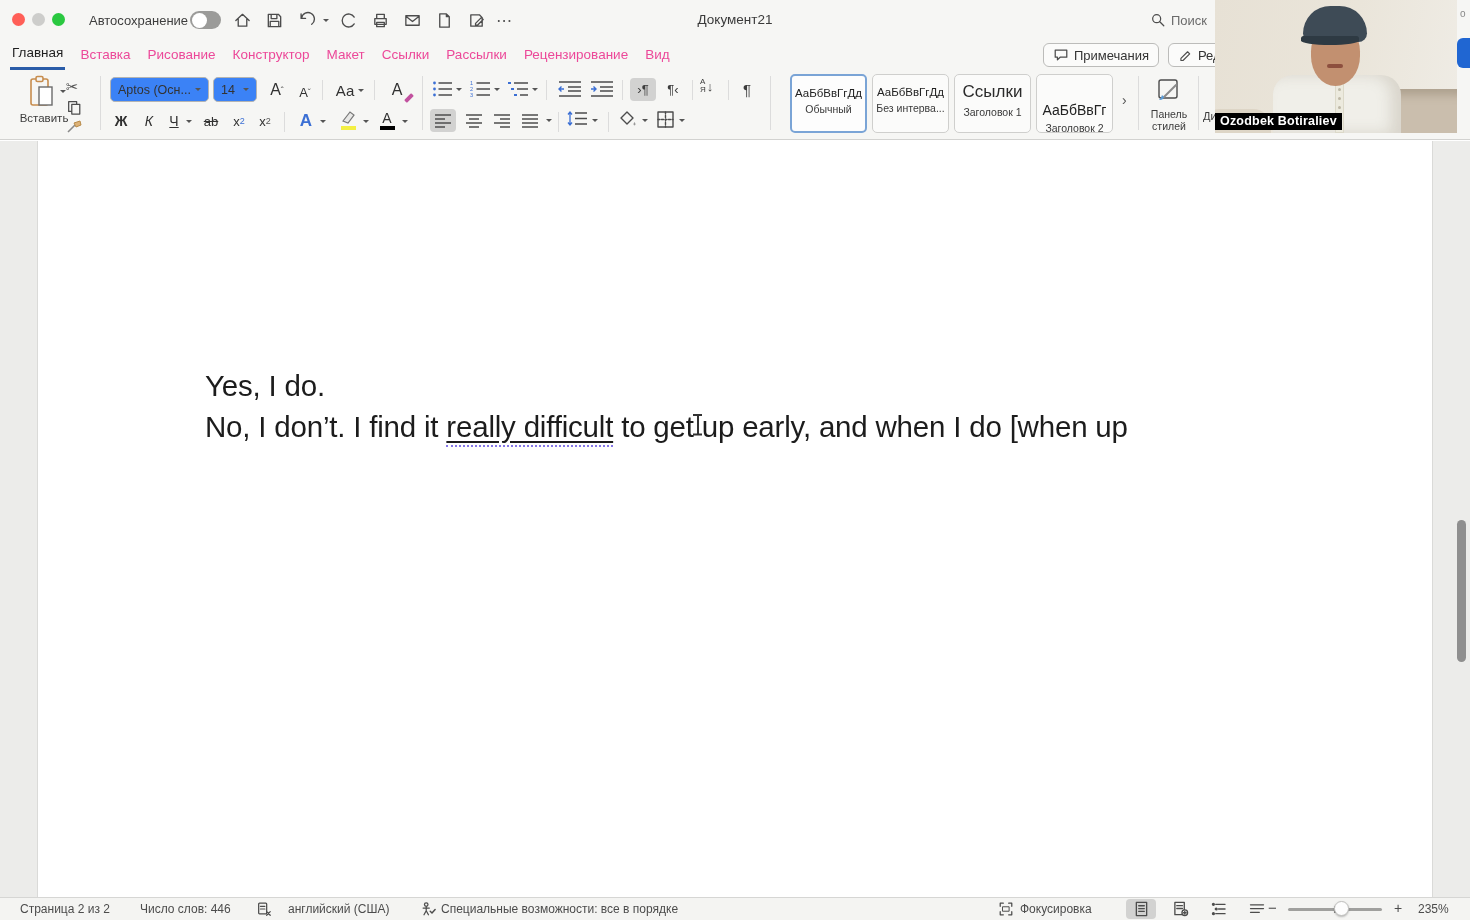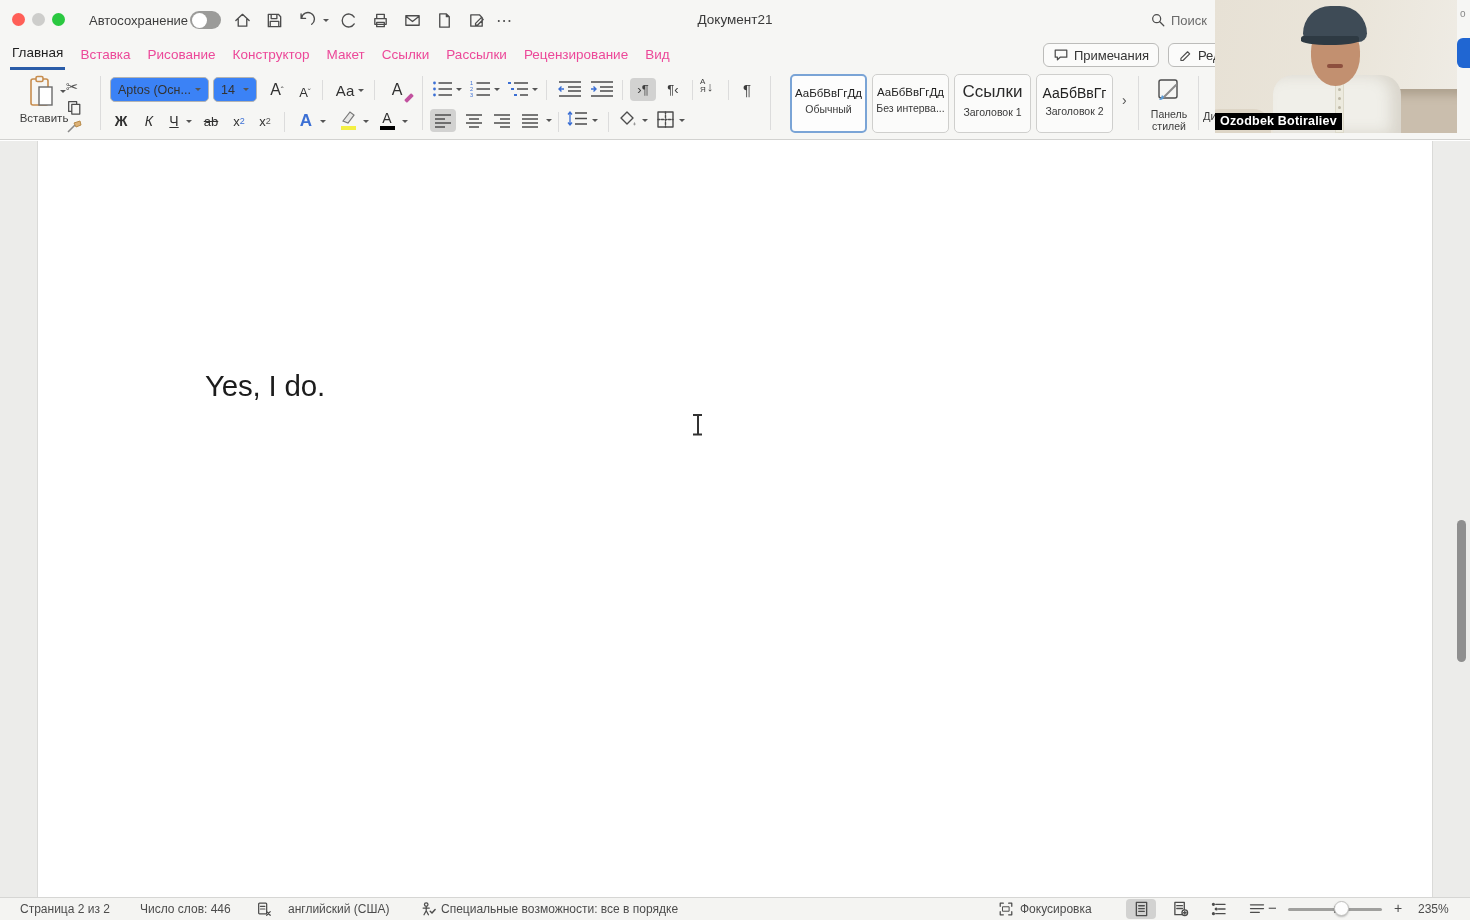--- a/index.html
+++ b/index.html
@@ -33,21 +33,21 @@
   .tab.active { color:#1f1f1f; border-bottom:3px solid #2a5ca8; }
   .pillbtn { position:absolute; top:43px; height:24px; border:1px solid #bcbcba; border-radius:6px; background:#fbfbfa; display:flex; align-items:center; gap:5px; padding:0 9px; font-size:13px; color:#333; }
 
   
   .fontbox { position:absolute; height:25px; border:1px solid #b4b4b2; border-radius:5px; background:#3b82f6; display:flex; align-items:center; justify-content:space-between; padding:0 7px; font-size:12.5px; color:#333; }
   .paste-label { left:13px; top:112px; width:62px; text-align:center; font-size:11.5px; color:#3c3c3c; }
   .style-card { position:absolute; top:74px; width:77px; height:59px; border:1px solid #cfcfcd; border-radius:5px; background:#fbfbfa; text-align:center; }
   .style-card.selected { border:2px solid #7aa4d6; background:#fdfdfd; }
   .style-sample { margin-top:11px; font-size:11.5px; color:#222; white-space:nowrap; overflow:hidden; }
   .style-sample.h1 { font-size:17px; margin-top:7px; color:#2b2b2b; }
-  .style-sample.h2 { font-size:14px; margin-top:10px; }
+  .style-sample.h2 { font-size:14px; margin-top:27px; }
   .style-name { margin-top:4px; font-size:10.5px; color:#3a3a3a; }
   .pane-label { font-size:10.5px; color:#3c3c3c; text-align:center; line-height:12px; }
 
   .fmt { font-size:14px; color:#313131; }
   .clearfmt { position:relative; }
   .clearfmt::after { content:""; position:absolute; width:10px; height:4px; background:#c2519f; right:-6px; bottom:1px; transform:rotate(-45deg); border-radius:1px; }
 
   .align-ic line { stroke:#4c4c4c; stroke-width:1.5; }
   .blue { color:#3b6fd4; }
 
@@ -426,20 +426,21 @@
 <div class="vdiv" style="left:1198px;top:76px;height:54px"></div>
 <span class="abs" style="left:1203px;top:110px;font-size:11px;color:#3c3c3c">Ди</span>
 
 <div class="abs docarea">
   <div class="abs sidegray" style="left:0;width:37px"></div>
   <div class="abs pageedge" style="left:37px"></div>
   <div class="abs sidegray" style="left:1433px;width:37px"></div>
   <div class="abs pageedge" style="left:1432px"></div>
 
   <div class="docline" style="top:228px">Yes, I do.</div>
+  <div class="docline" style="top:269px"><span>No, I don’t. I find it </span><span class="u-dot"><span class="u-solid">really difficult</span></span><span> to get up early, and when I do [when up</span></div>
 
   <div class="abs ibeam"></div>
   <div class="abs scrollthumb"></div>
 </div>
 
 <div class="abs statusbar">
   <span class="sb" style="left:20px">Страница 2 из 2</span>
   <span class="sb" style="left:140px">Число слов: 446</span>
   <span class="sb" style="left:256px;top:3px">
     <svg class="ic" width="16" height="16" viewBox="0 0 18 18">

